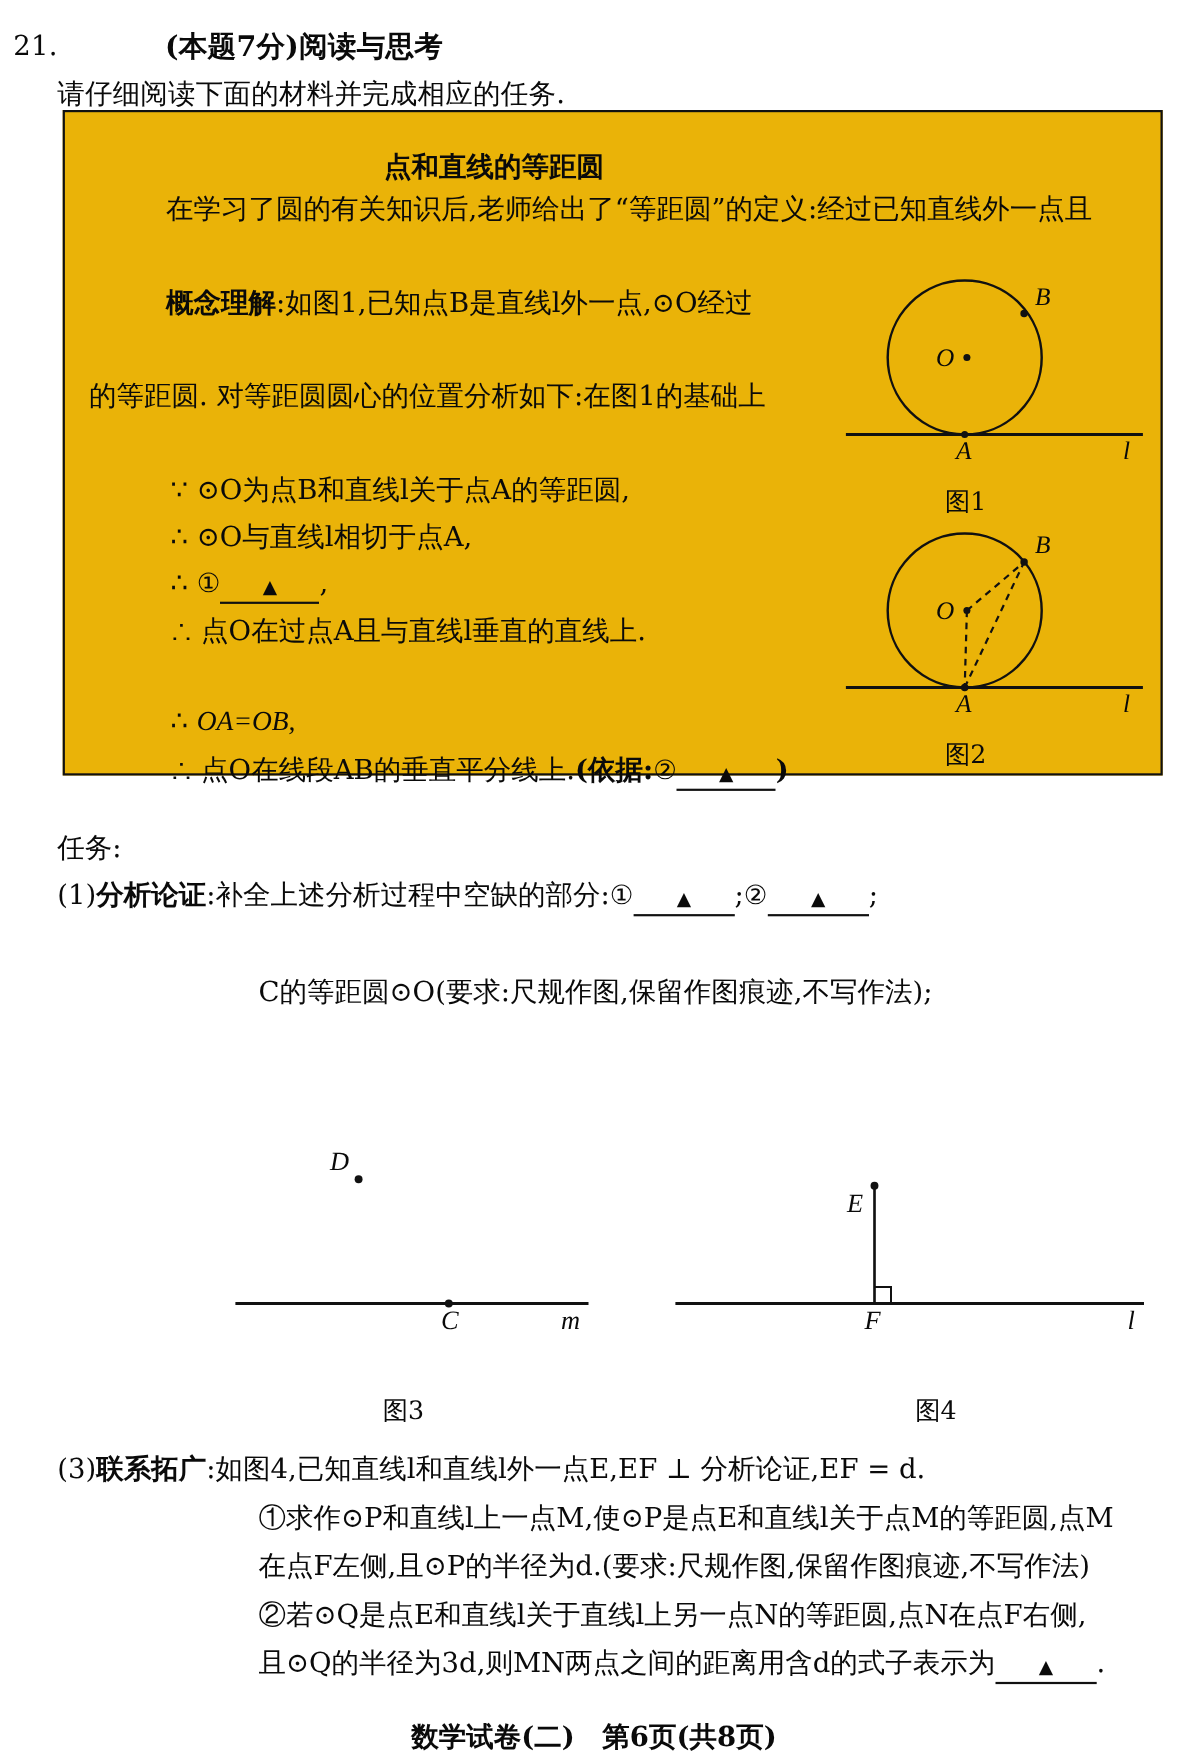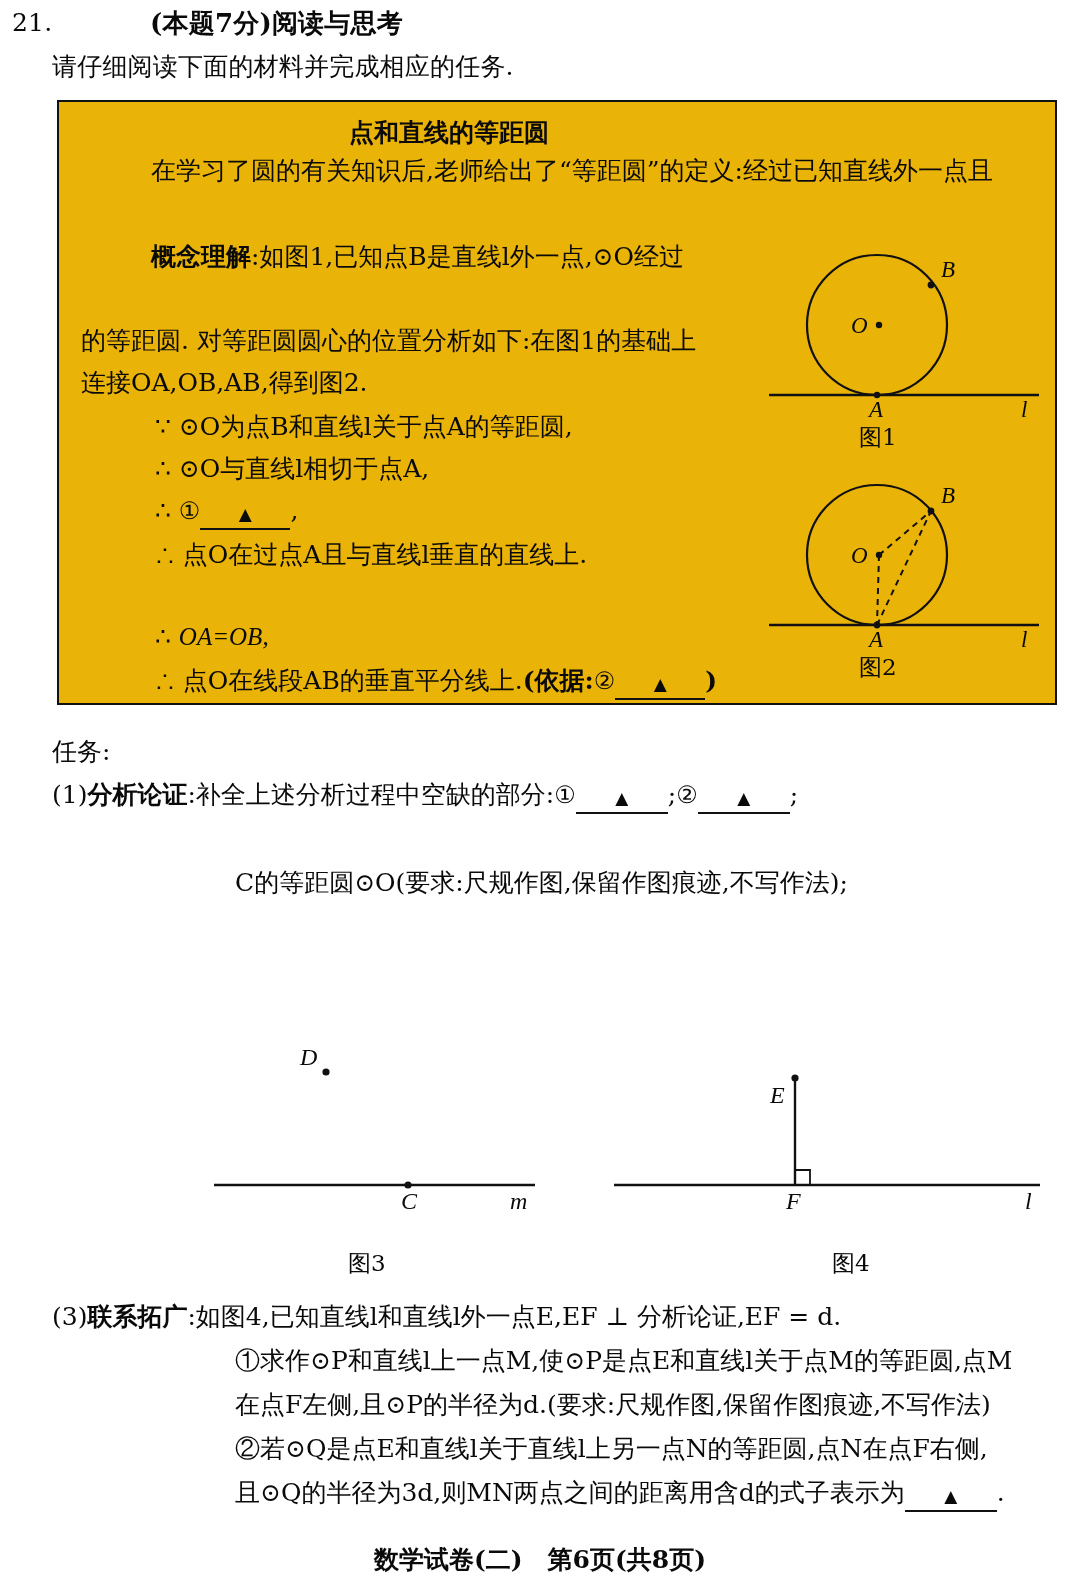--- a/index.html
+++ b/index.html
@@ -9,21 +9,21 @@
     font-family:"Liberation Serif","DejaVu Serif",serif;
     color:#0a0a0a;
     position:relative;
     overflow:hidden;
     -webkit-font-smoothing:antialiased;
   }
   .page { position:relative; width:1080px; height:1594px; }
 
   
   .t   { position:absolute; white-space:nowrap; letter-spacing:.2px; }
-  .cn  { font-family:"DejaVu Serif","Liberation Serif",serif; }
+  .cn  { font-family:"DejaVu Serif","Liberation Serif",serif;margin-top:19px; }
   .it  { font-style:italic; font-family:"Liberation Serif",serif; }
   .bd  { font-weight:bold; }
 
   
   #q-number { left:12px;  top:8px;  font-size:25px; }
   #q-title  { left:150px; top:6px;  font-size:26px; font-weight:bold; }
   #q-instr  { left:52px;  top:50px; font-size:25px; }
 
   
   #material-box {
@@ -73,21 +73,20 @@
     <div class="cn" id="box-title">点和直线的等距圆</div>
 
     <div class="box-line cn" style="left:40px; top:52px;">
       <span style="display:inline-block;width:52px;"></span><span>在学习了圆的有关知识后,老师给出了“等距圆”的定义:经过已知直线外一点且</span>
     </div>
 
     <div class="box-line cn" style="left:40px; top:138px;">
       <span style="display:inline-block;width:52px;"></span><span class="bd">概念理解</span><span>:如图1,已知点B是直线l外一点,⊙O经过</span>
     </div>
     <div class="box-line cn" style="left:22px; top:222px;">的等距圆. 对等距圆圆心的位置分析如下:在图1的基础上</div>
-    <div class="box-line cn" style="left:22px; top:264px;">连接OA,OB,AB,得到图2.</div>
 
     <div class="box-line cn" style="left:96px; top:308px;">
       <span>∵</span>
       <span>⊙O为点B和直线l关于点A的等距圆,</span>
     </div>
     <div class="box-line cn" style="left:96px; top:350px;">
       <span>∴</span>
       <span>⊙O与直线l相切于点A,</span>
     </div>
 

